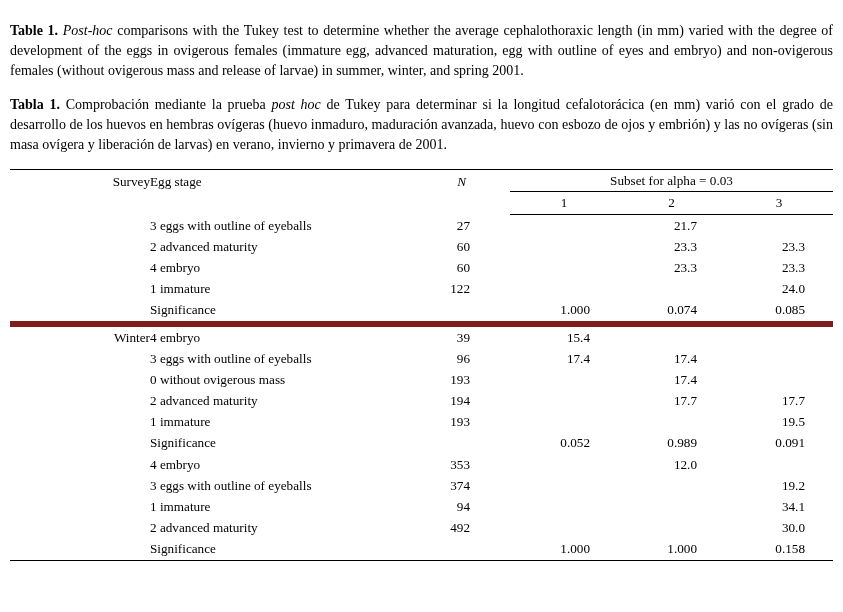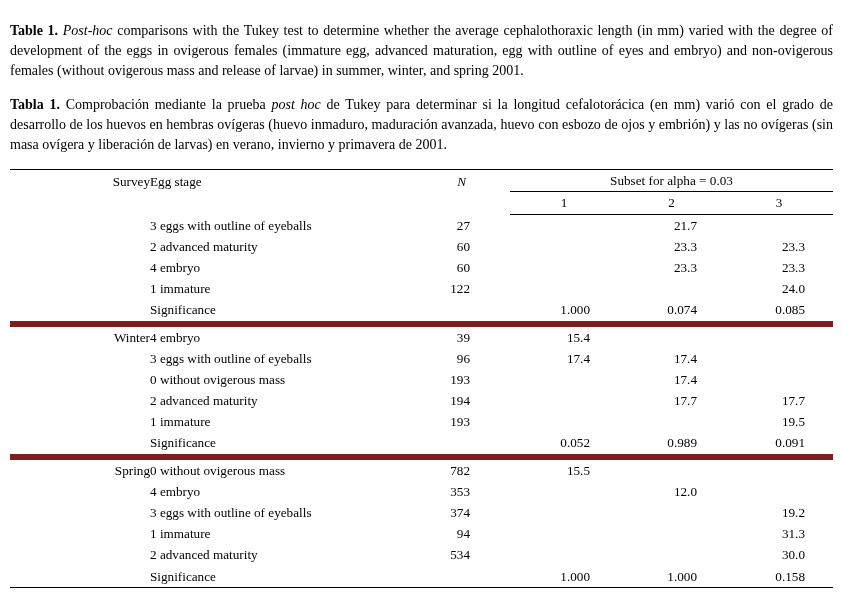--- a/index.html
+++ b/index.html
@@ -154,28 +154,20 @@
           <td class="numC">19.5</td>
         </tr>
         <tr>
           <td class="survey"></td>
           <td class="stage">Significance</td>
           <td class="numN"></td>
           <td class="numC">0.052</td>
           <td class="numC">0.989</td>
           <td class="numC">0.091</td>
         </tr>
-        <tr class="group-start">
-          <td class="survey">Spring</td>
-          <td class="stage">0 without ovigerous mass</td>
-          <td class="numN">782</td>
-          <td class="numC">15.5</td>
-          <td class="numC"></td>
-          <td class="numC"></td>
-        </tr>
         <tr>
           <td class="survey"></td>
           <td class="stage">4 embryo</td>
           <td class="numN">353</td>
           <td class="numC"></td>
           <td class="numC">12.0</td>
           <td class="numC"></td>
         </tr>
         <tr>
           <td class="survey"></td>
@@ -184,26 +176,26 @@
           <td class="numC"></td>
           <td class="numC"></td>
           <td class="numC">19.2</td>
         </tr>
         <tr>
           <td class="survey"></td>
           <td class="stage">1 immature</td>
           <td class="numN">94</td>
           <td class="numC"></td>
           <td class="numC"></td>
-          <td class="numC">31.3</td>
+          <td class="numC">34.1</td>
         </tr>
         <tr>
           <td class="survey"></td>
           <td class="stage">2 advanced maturity</td>
-          <td class="numN">534</td>
+          <td class="numN">492</td>
           <td class="numC"></td>
           <td class="numC"></td>
           <td class="numC">30.0</td>
         </tr>
         <tr>
           <td class="survey"></td>
           <td class="stage">Significance</td>
           <td class="numN"></td>
           <td class="numC">1.000</td>
           <td class="numC">1.000</td>

